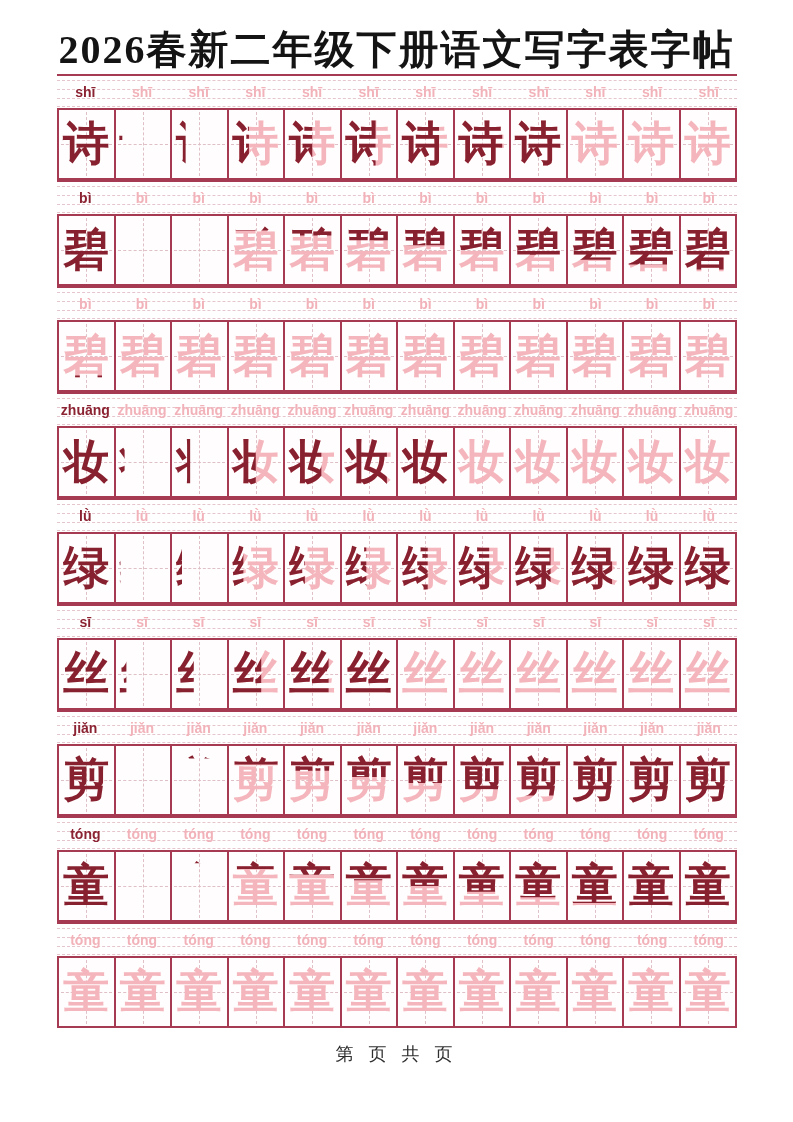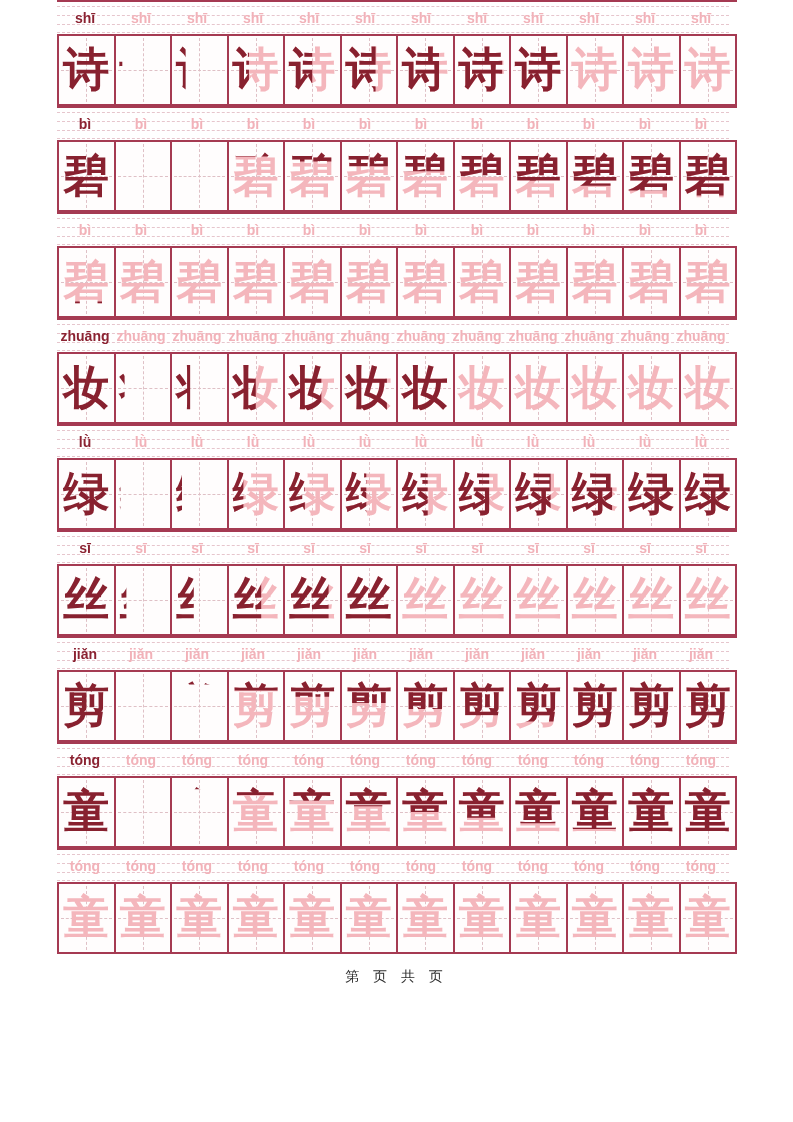--- a/index.html
+++ b/index.html
@@ -28,21 +28,21 @@
     color:#565656;
     height:20px;
   }
   .meta-left{display:flex;gap:58px;}
   .meta-right{margin-left:auto;display:flex;gap:32px;}
   .content{margin:0 56px 0 57px;width:680px;}
 
   .block{width:680px;}
   .sep{height:2px;background:#a53a52;}
   .pinyin-row{
-    position:relative;height:28px;margin:3px 8px 1px 0;
+    position:relative;height:28px;margin:3px 0 1px 0;
   }
   .pline{position:absolute;left:0;right:0;height:0;border-top:1px dashed #e6c6cd;}
   .pl0{top:1px;} .pl1{top:10px;} .pl2{top:19px;} .pl3{top:27px;}
   .pinyin-cells{position:absolute;inset:0;display:flex;}
   .pinyin-cell{
     flex:1 1 0;text-align:center;line-height:27px;
     font-size:14px;font-weight:bold;white-space:nowrap;overflow:visible;
     color:#f2b2b9;
   }
   .pinyin-cell.dark{color:#8b2332;}
@@ -62,27 +62,28 @@
     position:absolute;inset:0;display:flex;align-items:center;justify-content:center;
     font-family:"Liberation Serif","DejaVu Serif",serif;
     font-size:46px;line-height:1;font-weight:bold;
     user-select:none;
   }
   .char.pink{color:#f4b6bc;}
   .char.dark{color:#88212f;}
 
   .footer{
     margin-top:14px;text-align:center;
-    font-size:14px;color:#2e2e2e;letter-spacing:5px;
+    font-size:18px;color:#2e2e2e;letter-spacing:5px;
   }
 </style>
 </head>
 <body>
 
 <div class="page">
+  <div class="title">2026春新二年级下册语文写字表字帖</div>
 
 
   <div class="content">
       <div class="block">
         <div class="sep"></div>
         <div class="pinyin-row">
           <div class="pline pl0"></div>
           <div class="pline pl1"></div>
           <div class="pline pl2"></div>
           <div class="pline pl3"></div>

